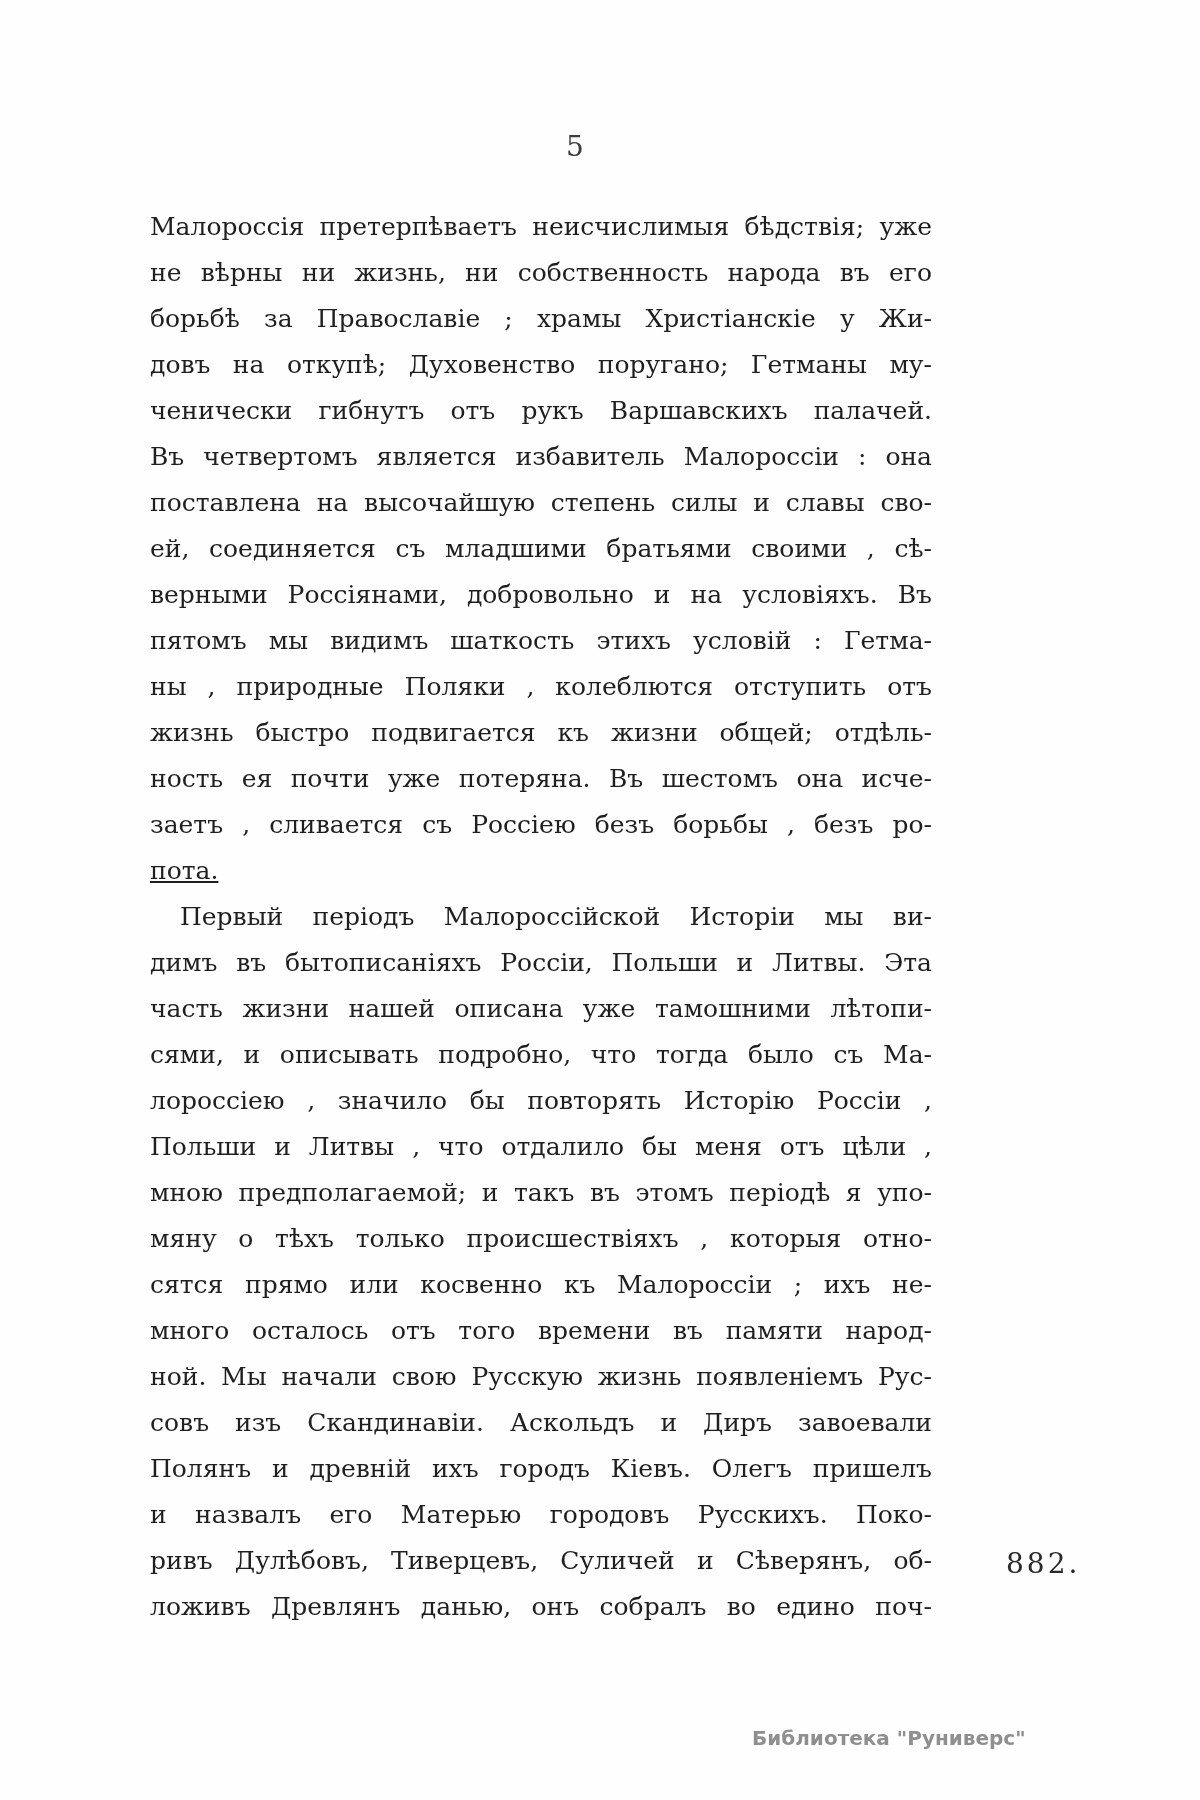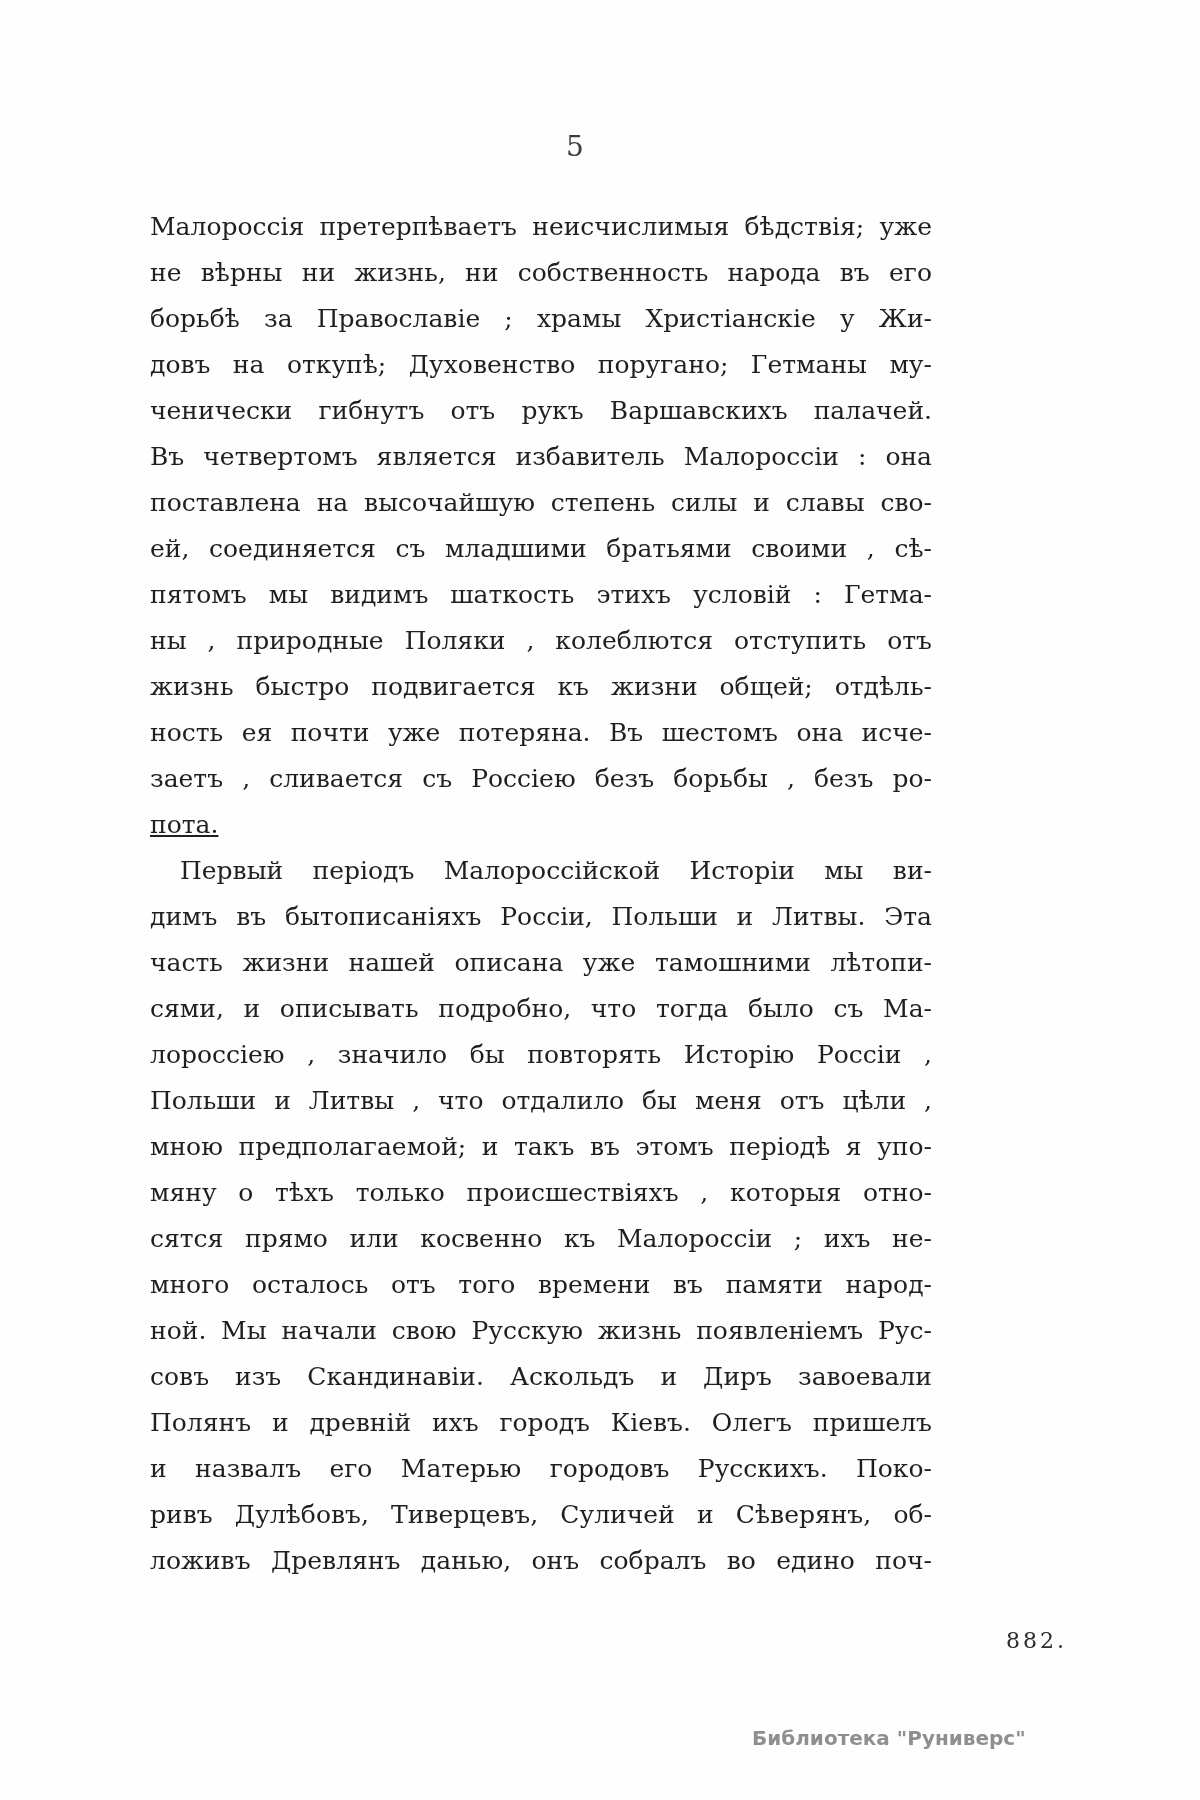--- a/index.html
+++ b/index.html
@@ -36,22 +36,22 @@
   .line.para-end {
     text-align-last: left;
     text-decoration: underline;
   }
   .line.indent {
     text-indent: 30px;
   }
   .margin-note {
     position: absolute;
     left: 1006px;
-    top: 1628px;
-    font-size: 22px;
+    top: 1547px;
+    font-size: 28px;
     letter-spacing: 3px;
     color: #2a2a2a;
   }
   .watermark {
     position: absolute;
     left: 752px;
     top: 1726px;
     font-family: "DejaVu Sans", sans-serif;
     font-weight: bold;
     font-size: 20px;
@@ -69,20 +69,21 @@
 
     <div>
       <div class="line">Малороссія претерпѣваетъ неисчислимыя бѣдствія; уже</div>
       <div class="line">не вѣрны ни жизнь, ни собственность народа въ его</div>
       <div class="line">борьбѣ за Православіе ; храмы Христіанскіе у Жи-</div>
       <div class="line">довъ на откупѣ; Духовенство поругано; Гетманы му-</div>
       <div class="line">ченически гибнутъ отъ рукъ Варшавскихъ палачей.</div>
       <div class="line">Въ четвертомъ является избавитель Малороссіи : она</div>
       <div class="line">поставлена на высочайшую степень силы и славы сво-</div>
       <div class="line">ей, соединяется съ младшими братьями своими , сѣ-</div>
+      <div class="line">верными Россіянами, добровольно и на условіяхъ. Въ</div>
       <div class="line">пятомъ мы видимъ шаткость этихъ условій : Гетма-</div>
       <div class="line">ны , природные Поляки , колеблются отступить отъ</div>
       <div class="line">жизнь быстро подвигается къ жизни общей; отдѣль-</div>
       <div class="line">ность ея почти уже потеряна. Въ шестомъ она исче-</div>
       <div class="line">заетъ , сливается съ Россіею безъ борьбы , безъ ро-</div>
       <div class="line para-end">пота.</div>
     </div>
 
     <div>
       <div class="line indent">Первый періодъ Малороссійской Исторіи мы ви-</div>

